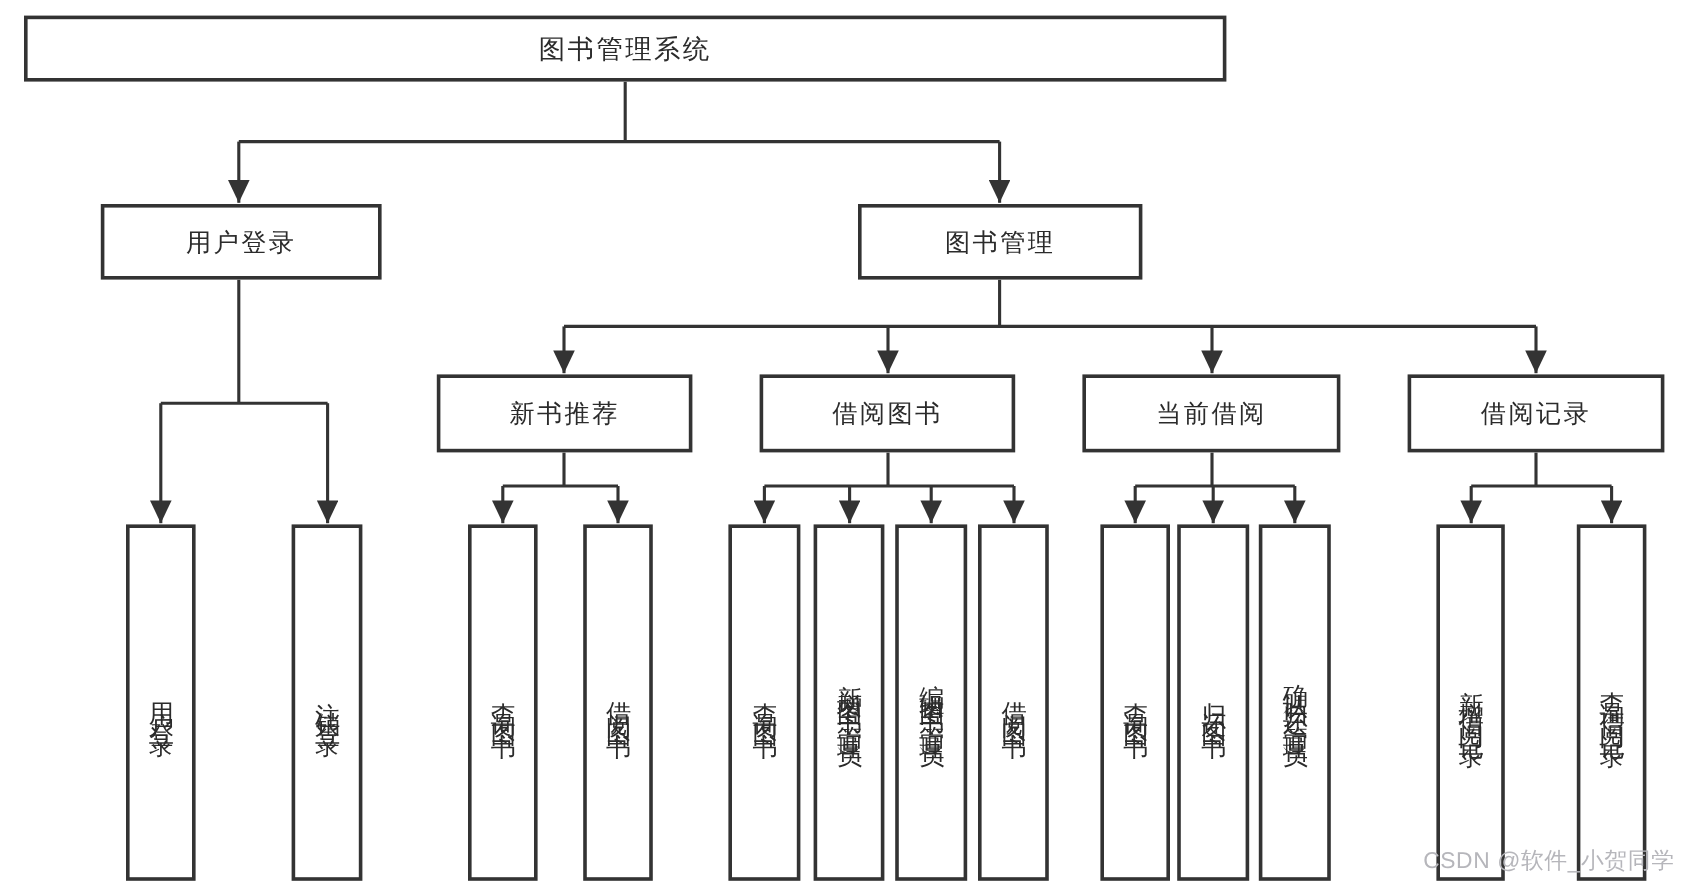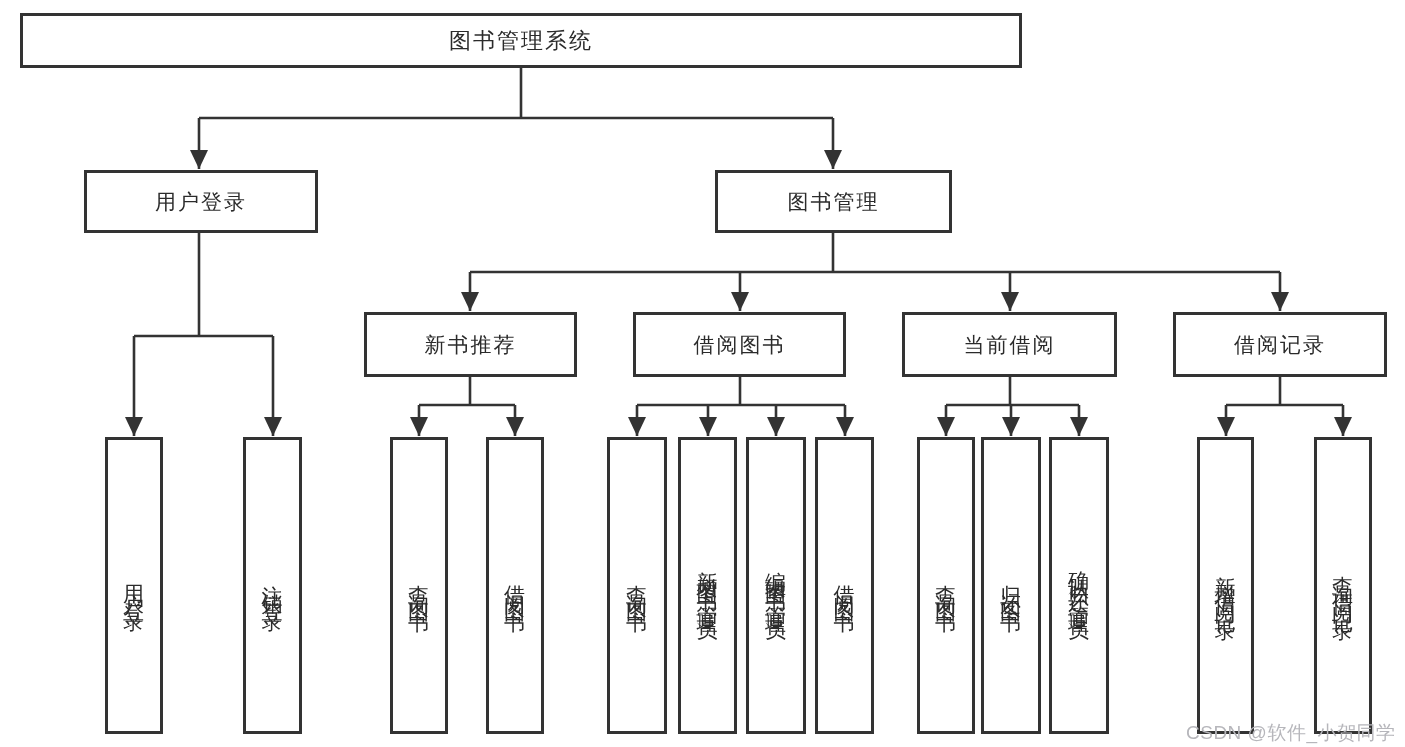--- a/index.html
+++ b/index.html
@@ -57,21 +57,21 @@
     text-orientation: mixed;
     font-size: 21px;
     letter-spacing: 9px;
     line-height: 1;
     color: var(--text-color);
   }
   .vlabel-long { letter-spacing: 7px; }
   .watermark {
     position: absolute;
     left: 1186px;
-    top: 720px;
+    top: 704px;
     font-size: 19px;
     letter-spacing: 0.5px;
     color: var(--wm-color);
     white-space: nowrap;
     z-index: 10;
   }
 </style>
 </head>
 <body>
 

